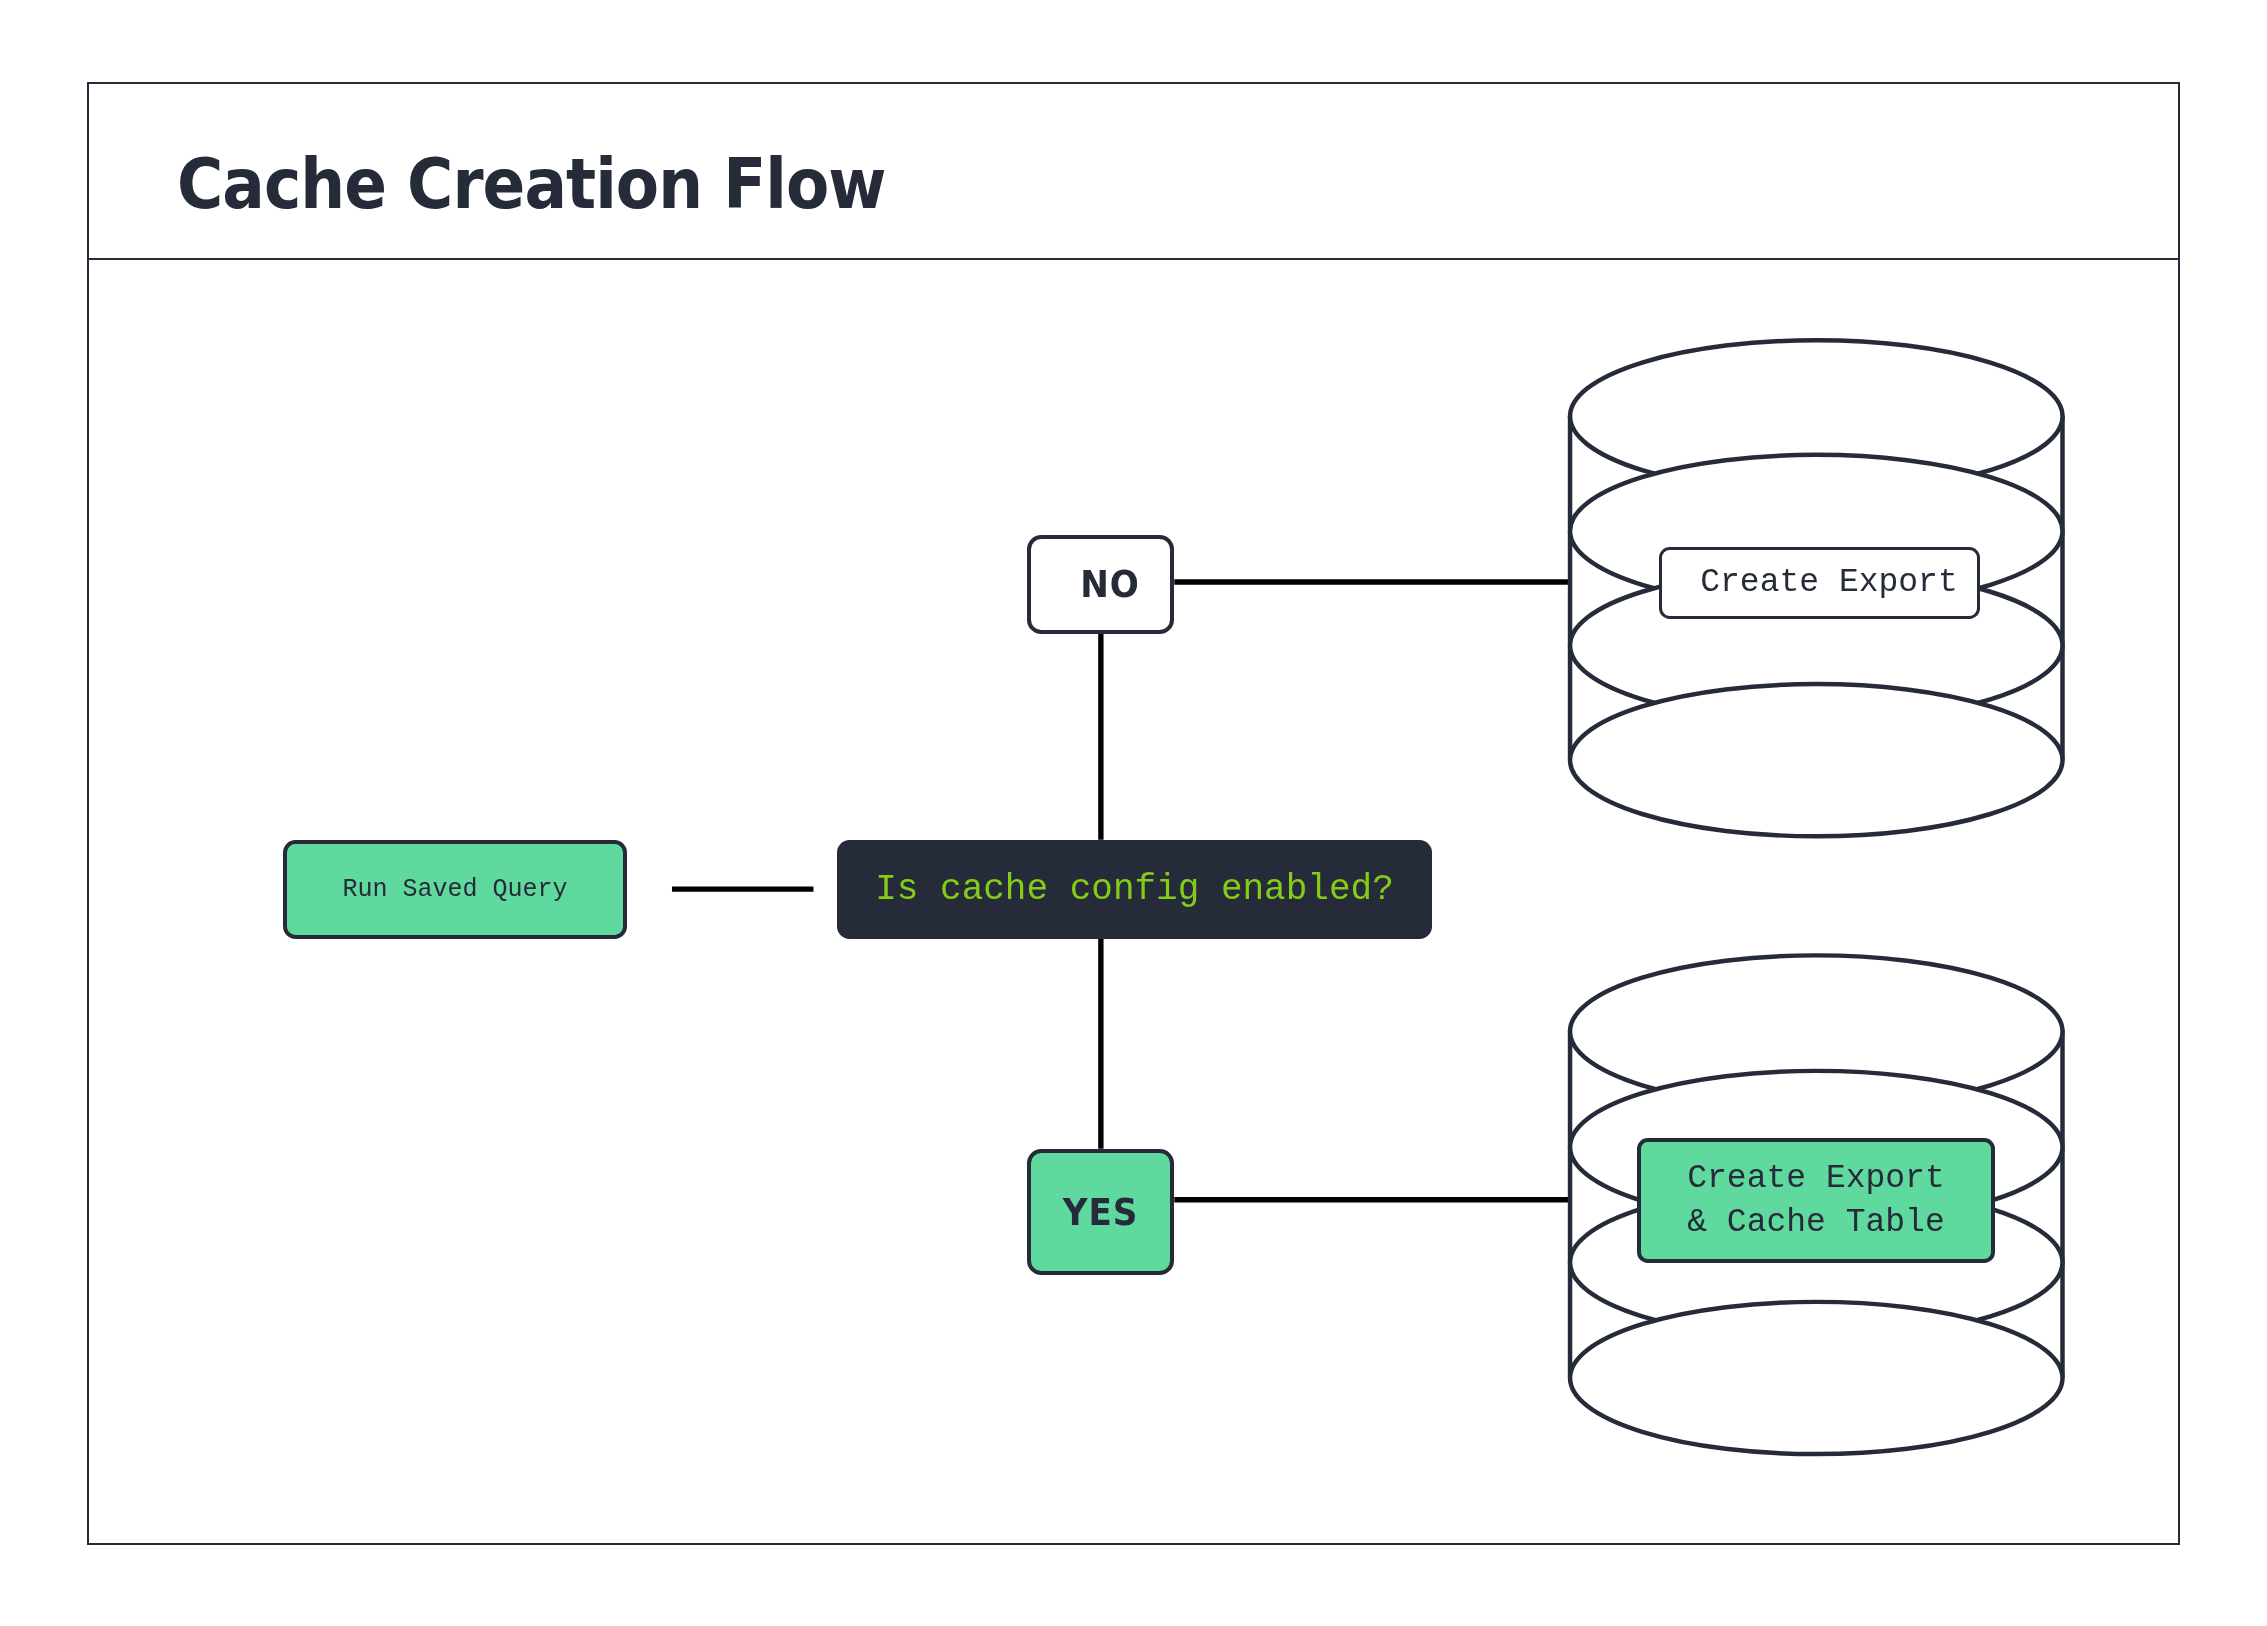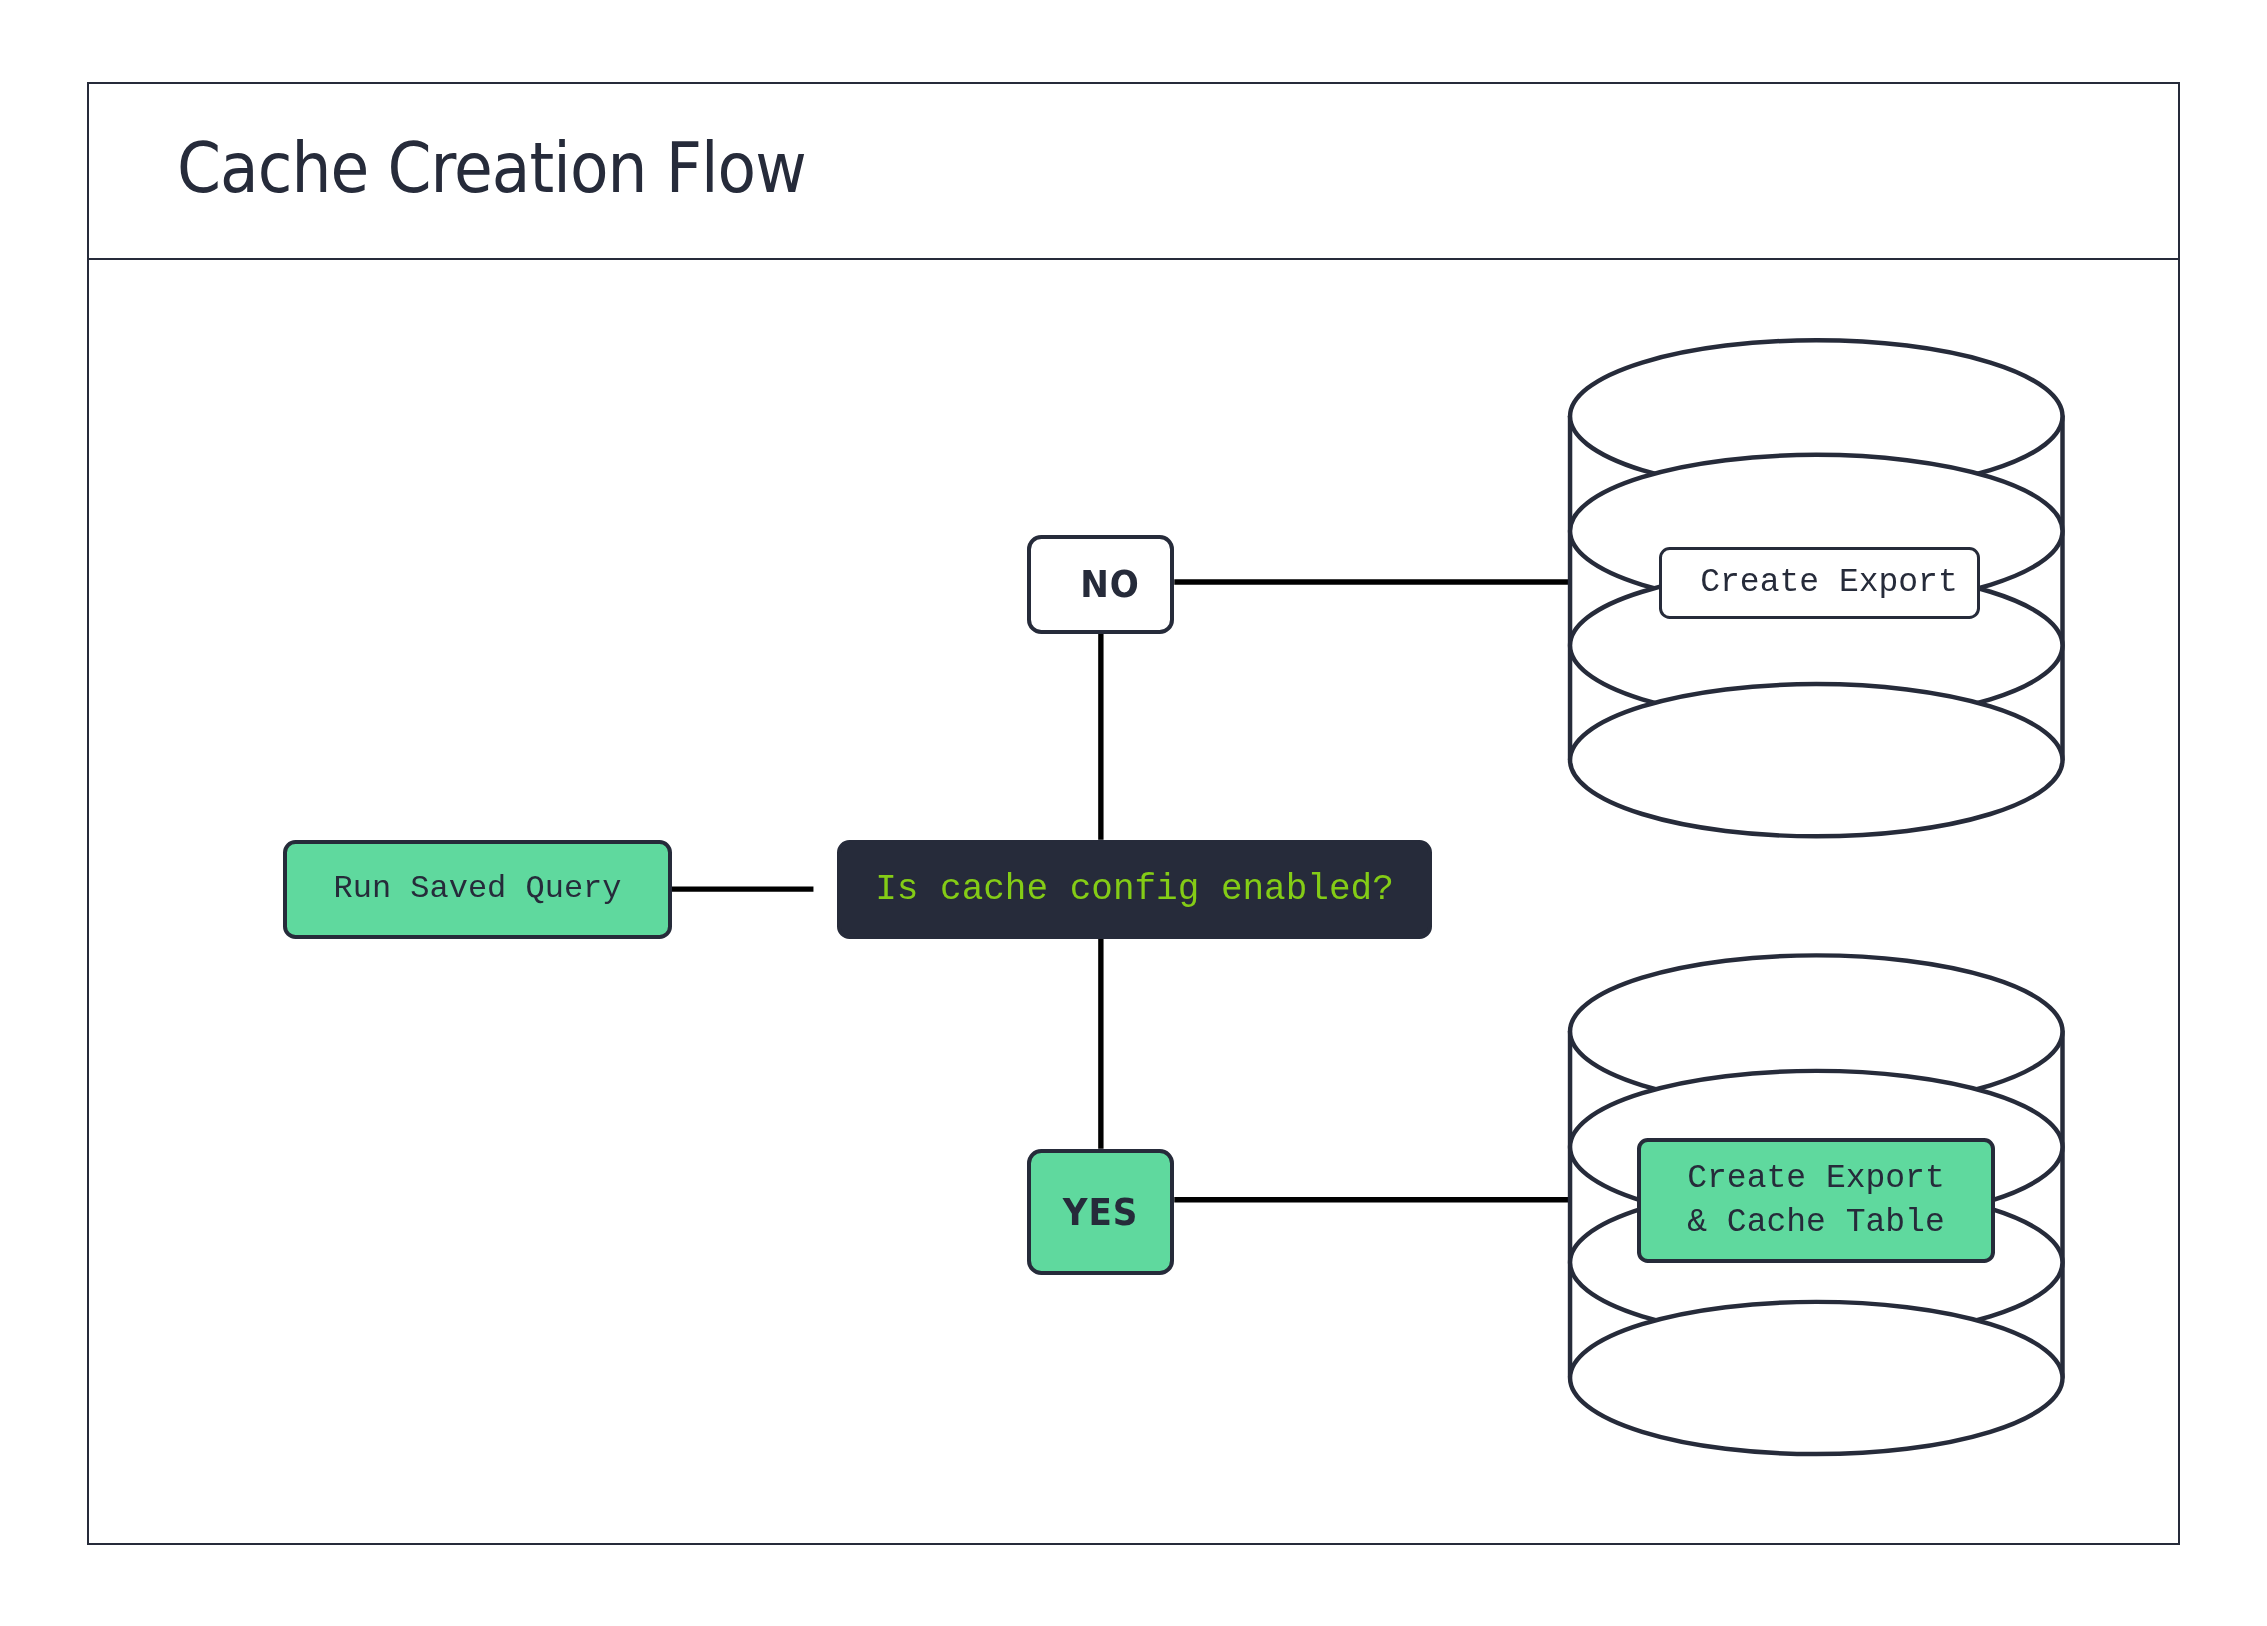--- a/index.html
+++ b/index.html
@@ -39,23 +39,23 @@
     left: 0;
     top: 0;
     right: 0;
     height: 176px;
     border-bottom: 2.7px solid #262B3A;
     box-sizing: border-box;
   }
   .frame-title {
     position: absolute;
     left: 88px;
-    top: 43px;
+    top: 59px;
     font-family: "DejaVu Sans Condensed", "Liberation Sans Narrow", "Liberation Sans", sans-serif;
-    font-weight: normal;
+    font-weight: bold;
     font-size: 70px;
     letter-spacing: -0.9px;
     color: #262B3A;
     white-space: nowrap;
   }
 
   
   #art {
     position: absolute;
     left: 0;
@@ -89,22 +89,22 @@
     padding-left: 19px;
   }
   .node-dark {
     background: #262B3A;
     color: #84cc16;
     margin-left: 24px;
   }
 
   #node-run-saved-query {
     left: 283px; top: 840px;
-    width: 389px; height: 99px;
-    font-size: 32px;
+    width: 344px; height: 99px;
+    font-size: 25px;
   }
   #node-decision {
     left: 813px; top: 840px;
     width: 595px; height: 99px;
     font-size: 36px;
   }
   #node-no {
     left: 1027px; top: 535px;
     width: 147px; height: 99px;
     font-family: "DejaVu Sans Condensed", "Liberation Sans Narrow", "Liberation Sans", sans-serif;

